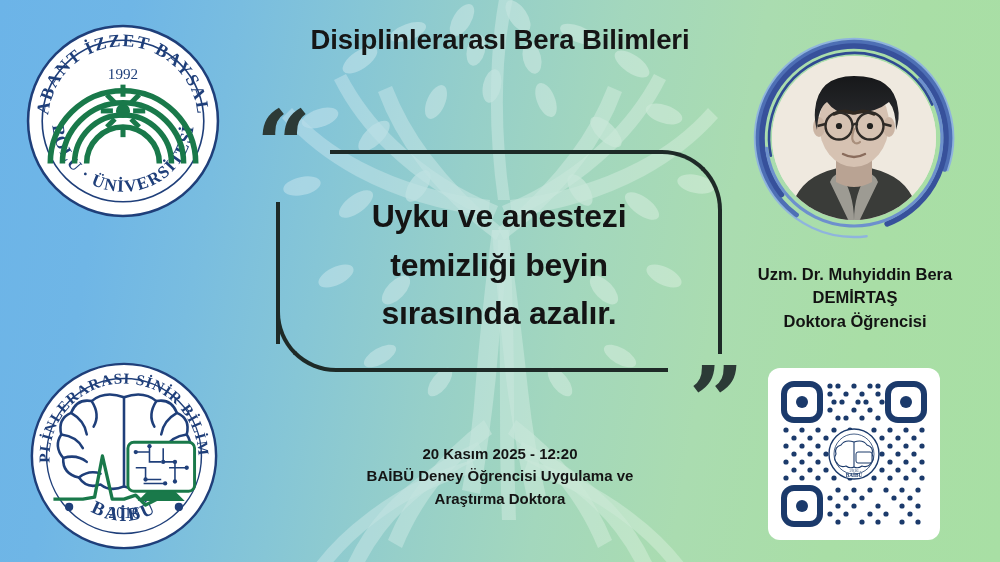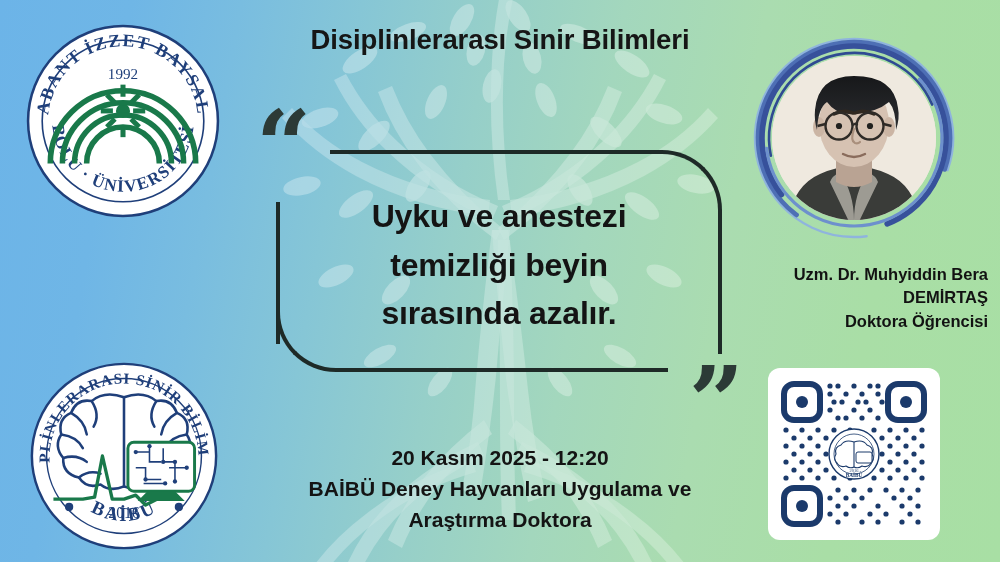--- a/index.html
+++ b/index.html
@@ -107,21 +107,21 @@
   
   .portrait {
     position:absolute; left:748px; top:32px;
     width:212px; height:212px;
   }
 
   
   .speaker {
     position:absolute; left:722px; top:263px;
     width:266px;
-    text-align:right;
+    text-align:center;
     color:#121212;
     font-size:16.5px;
     font-weight:bold;
     line-height:1.42;
   }
 
   
   .qr {
     position:absolute; left:768px; top:368px;
     width:172px; height:172px;
@@ -130,21 +130,21 @@
     padding:8px;
   }
   .qr svg { display:block; width:100%; height:100%; }
 
   
   .footer {
     position:absolute; left:248px; top:443px;
     width:504px;
     text-align:center;
     color:#141414;
-    font-size:21px;
+    font-size:15px;
     font-weight:bold;
     line-height:1.42;
   }
   .footer div + div { margin-top:1px; }
 </style>
 </head>
 <body>
 
 <div id="poster">
 
@@ -281,21 +281,21 @@
           <circle cx="142" cy="128" r="2.2"></circle>
         <circle cx="126" cy="90" r="2.2"></circle>
           <circle cx="152" cy="126" r="2.2"></circle>
       </g>
       <path d="M124 136 h28 l10 10 h-48z" fill="#19794a"></path>
     </g>
     <text x="100" y="163" text-anchor="middle" font-family="'Liberation Serif','DejaVu Serif',serif" font-size="16" fill="#1f3f7a">2016</text>
   </svg>
 
   <div class="title-block">
-    <div>Disiplinlerarası Sinir Bilimleri</div>
+    <div>Disiplinlerarası Bera Bilimleri</div>
   </div>
 
   <div class="quote-wrap">
     <span class="qf-line qf-top"></span>
     <span class="qf-line qf-right"></span>
     <span class="qf-line qf-bottom"></span>
     <span class="qf-line qf-left"></span>
     <span class="qf-tr"></span>
     <span class="qf-bl"></span>
 
@@ -499,17 +499,17 @@
         </g>
         <rect x="80" y="76" width="16" height="11" rx="2" fill="#ffffff" stroke="#1b3a6b" stroke-width="1"></rect>
         <text x="78" y="96" text-anchor="middle" font-family="'Liberation Serif',serif" font-size="4.4" fill="#1b3a6b">2016</text>
         <text x="78" y="101" text-anchor="middle" font-family="'Liberation Serif',serif" font-size="5.2" font-weight="bold" fill="#1b3a6b">BAİBÜ</text>
       </g>
     </svg>
   </div>
 
   <div class="footer">
     <div>20 Kasım 2025 - 12:20</div>
-    <div>BAİBÜ Deney Hayvanları Uygulama ve</div>
+    <div>BAİBÜ Deney Öğrencisi Uygulama ve</div>
     <div>Araştırma Doktora</div>
   </div>
 
 </div>
 
 </body></html>

